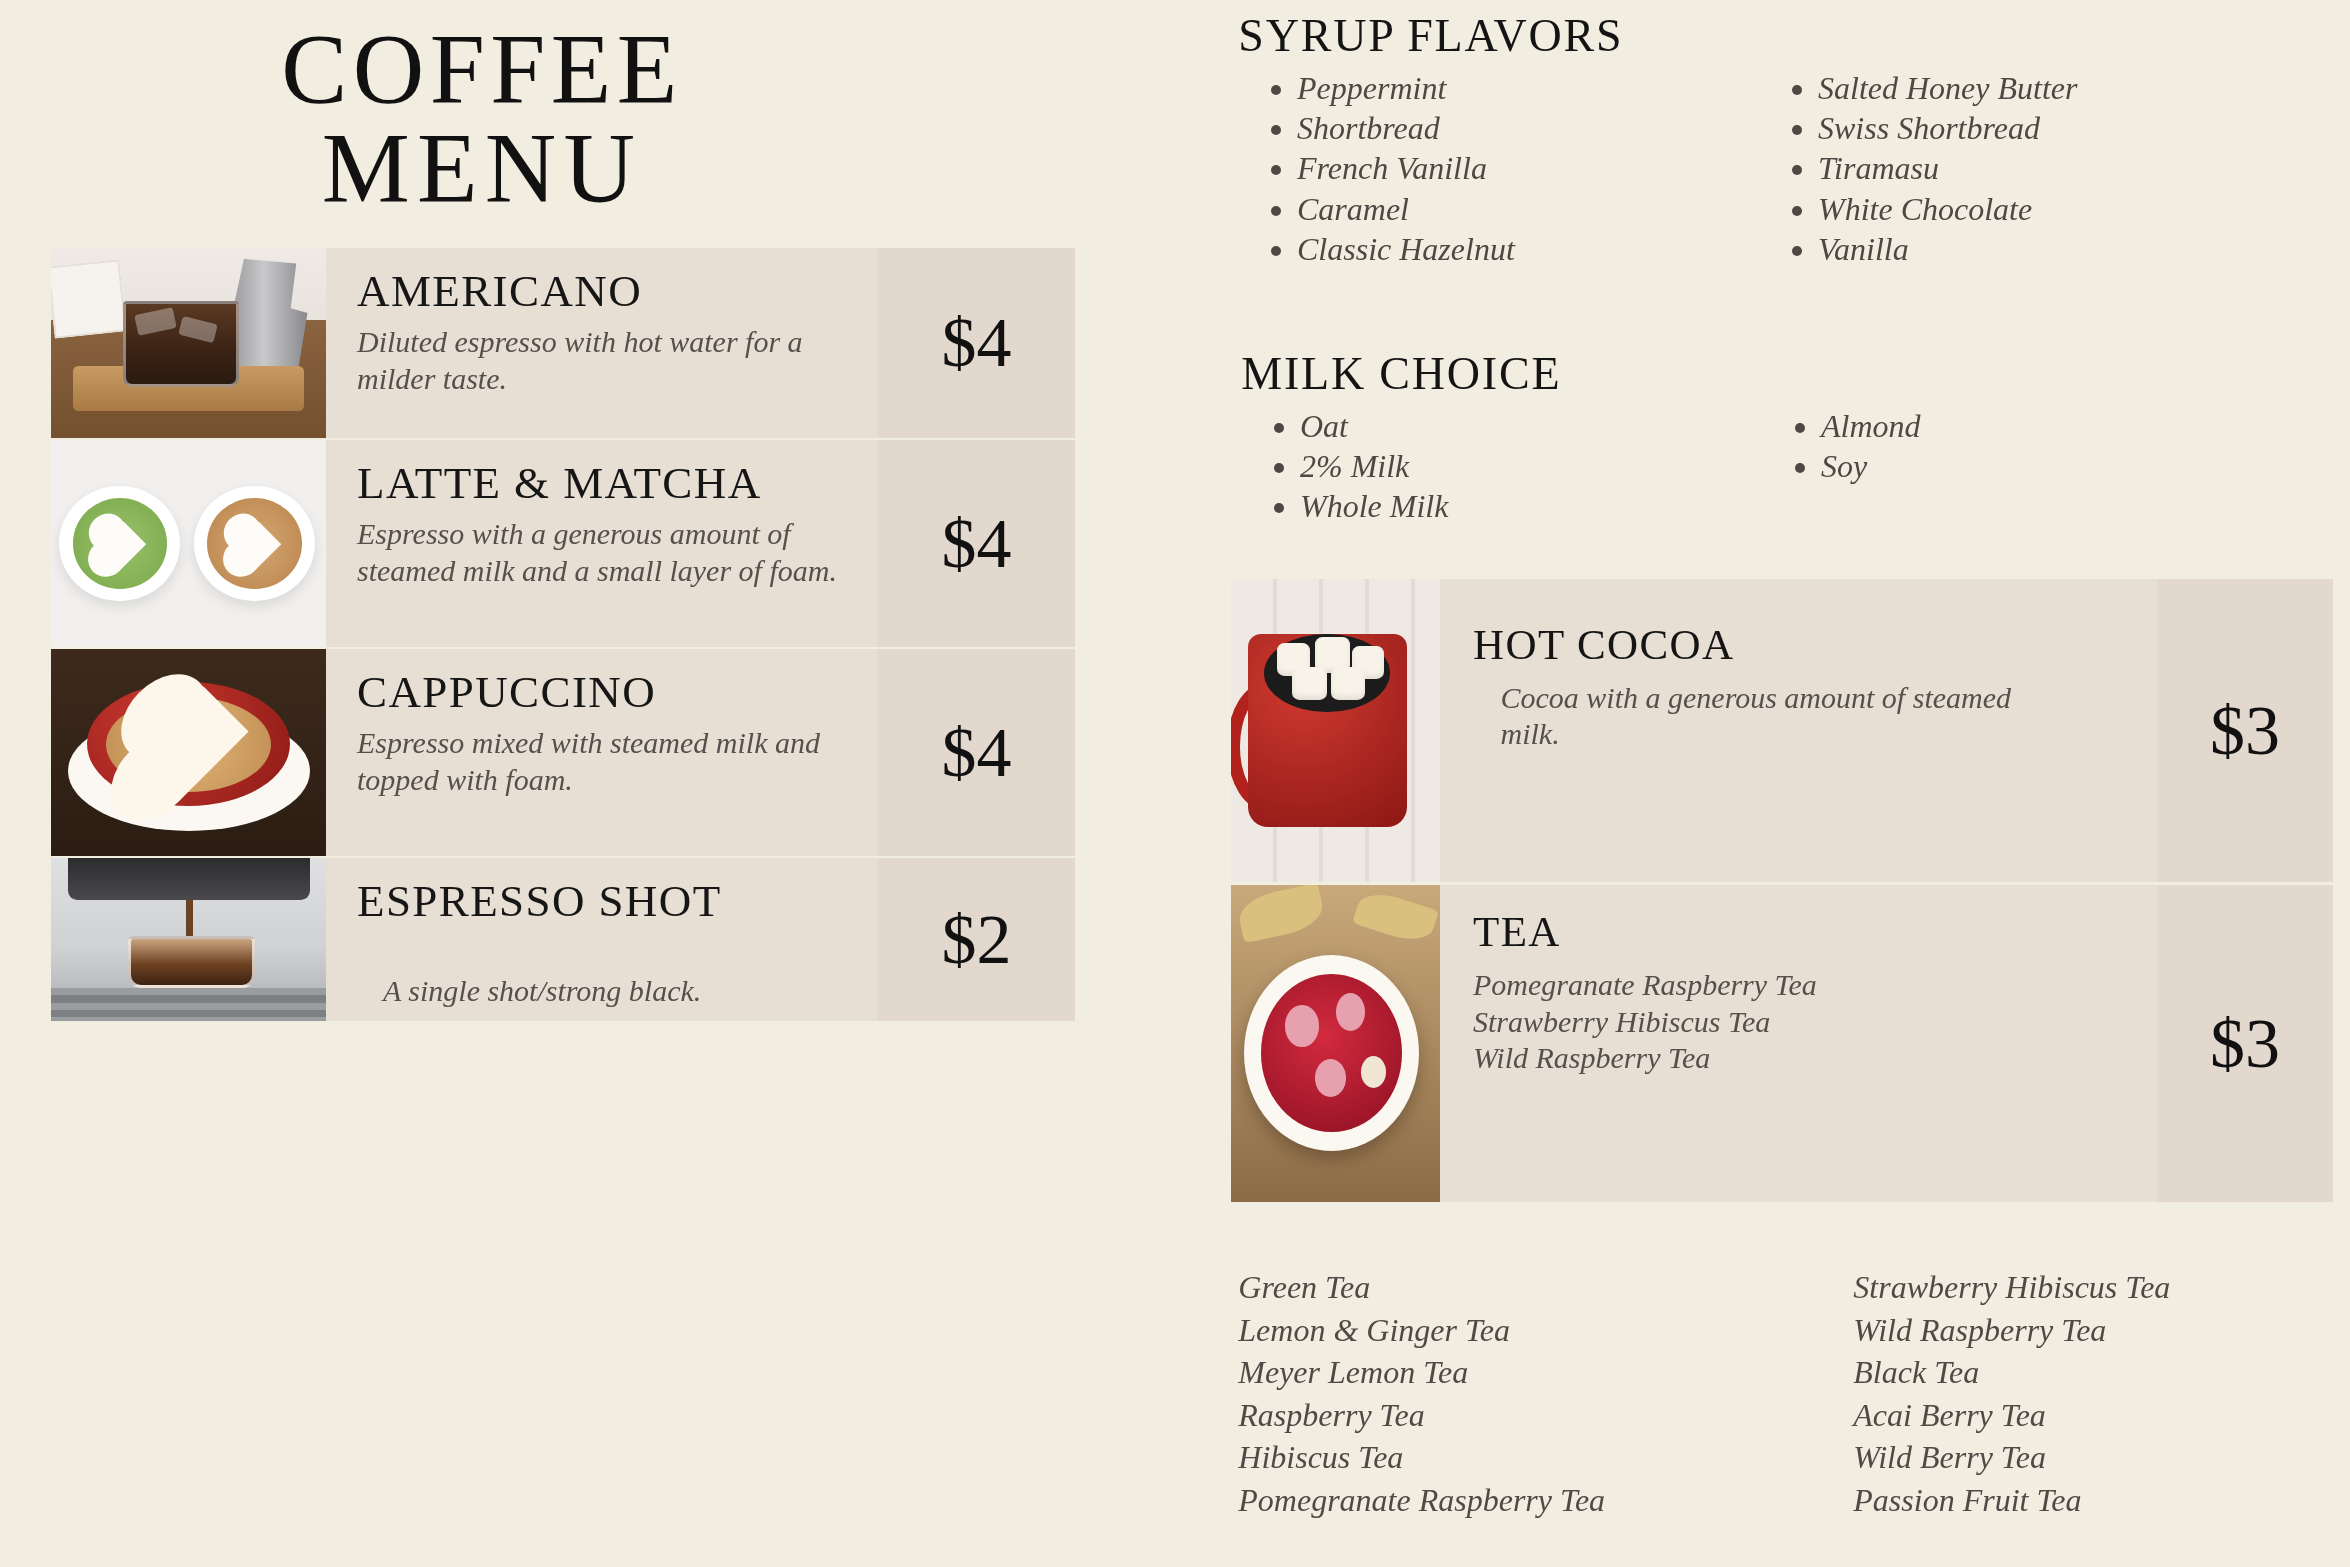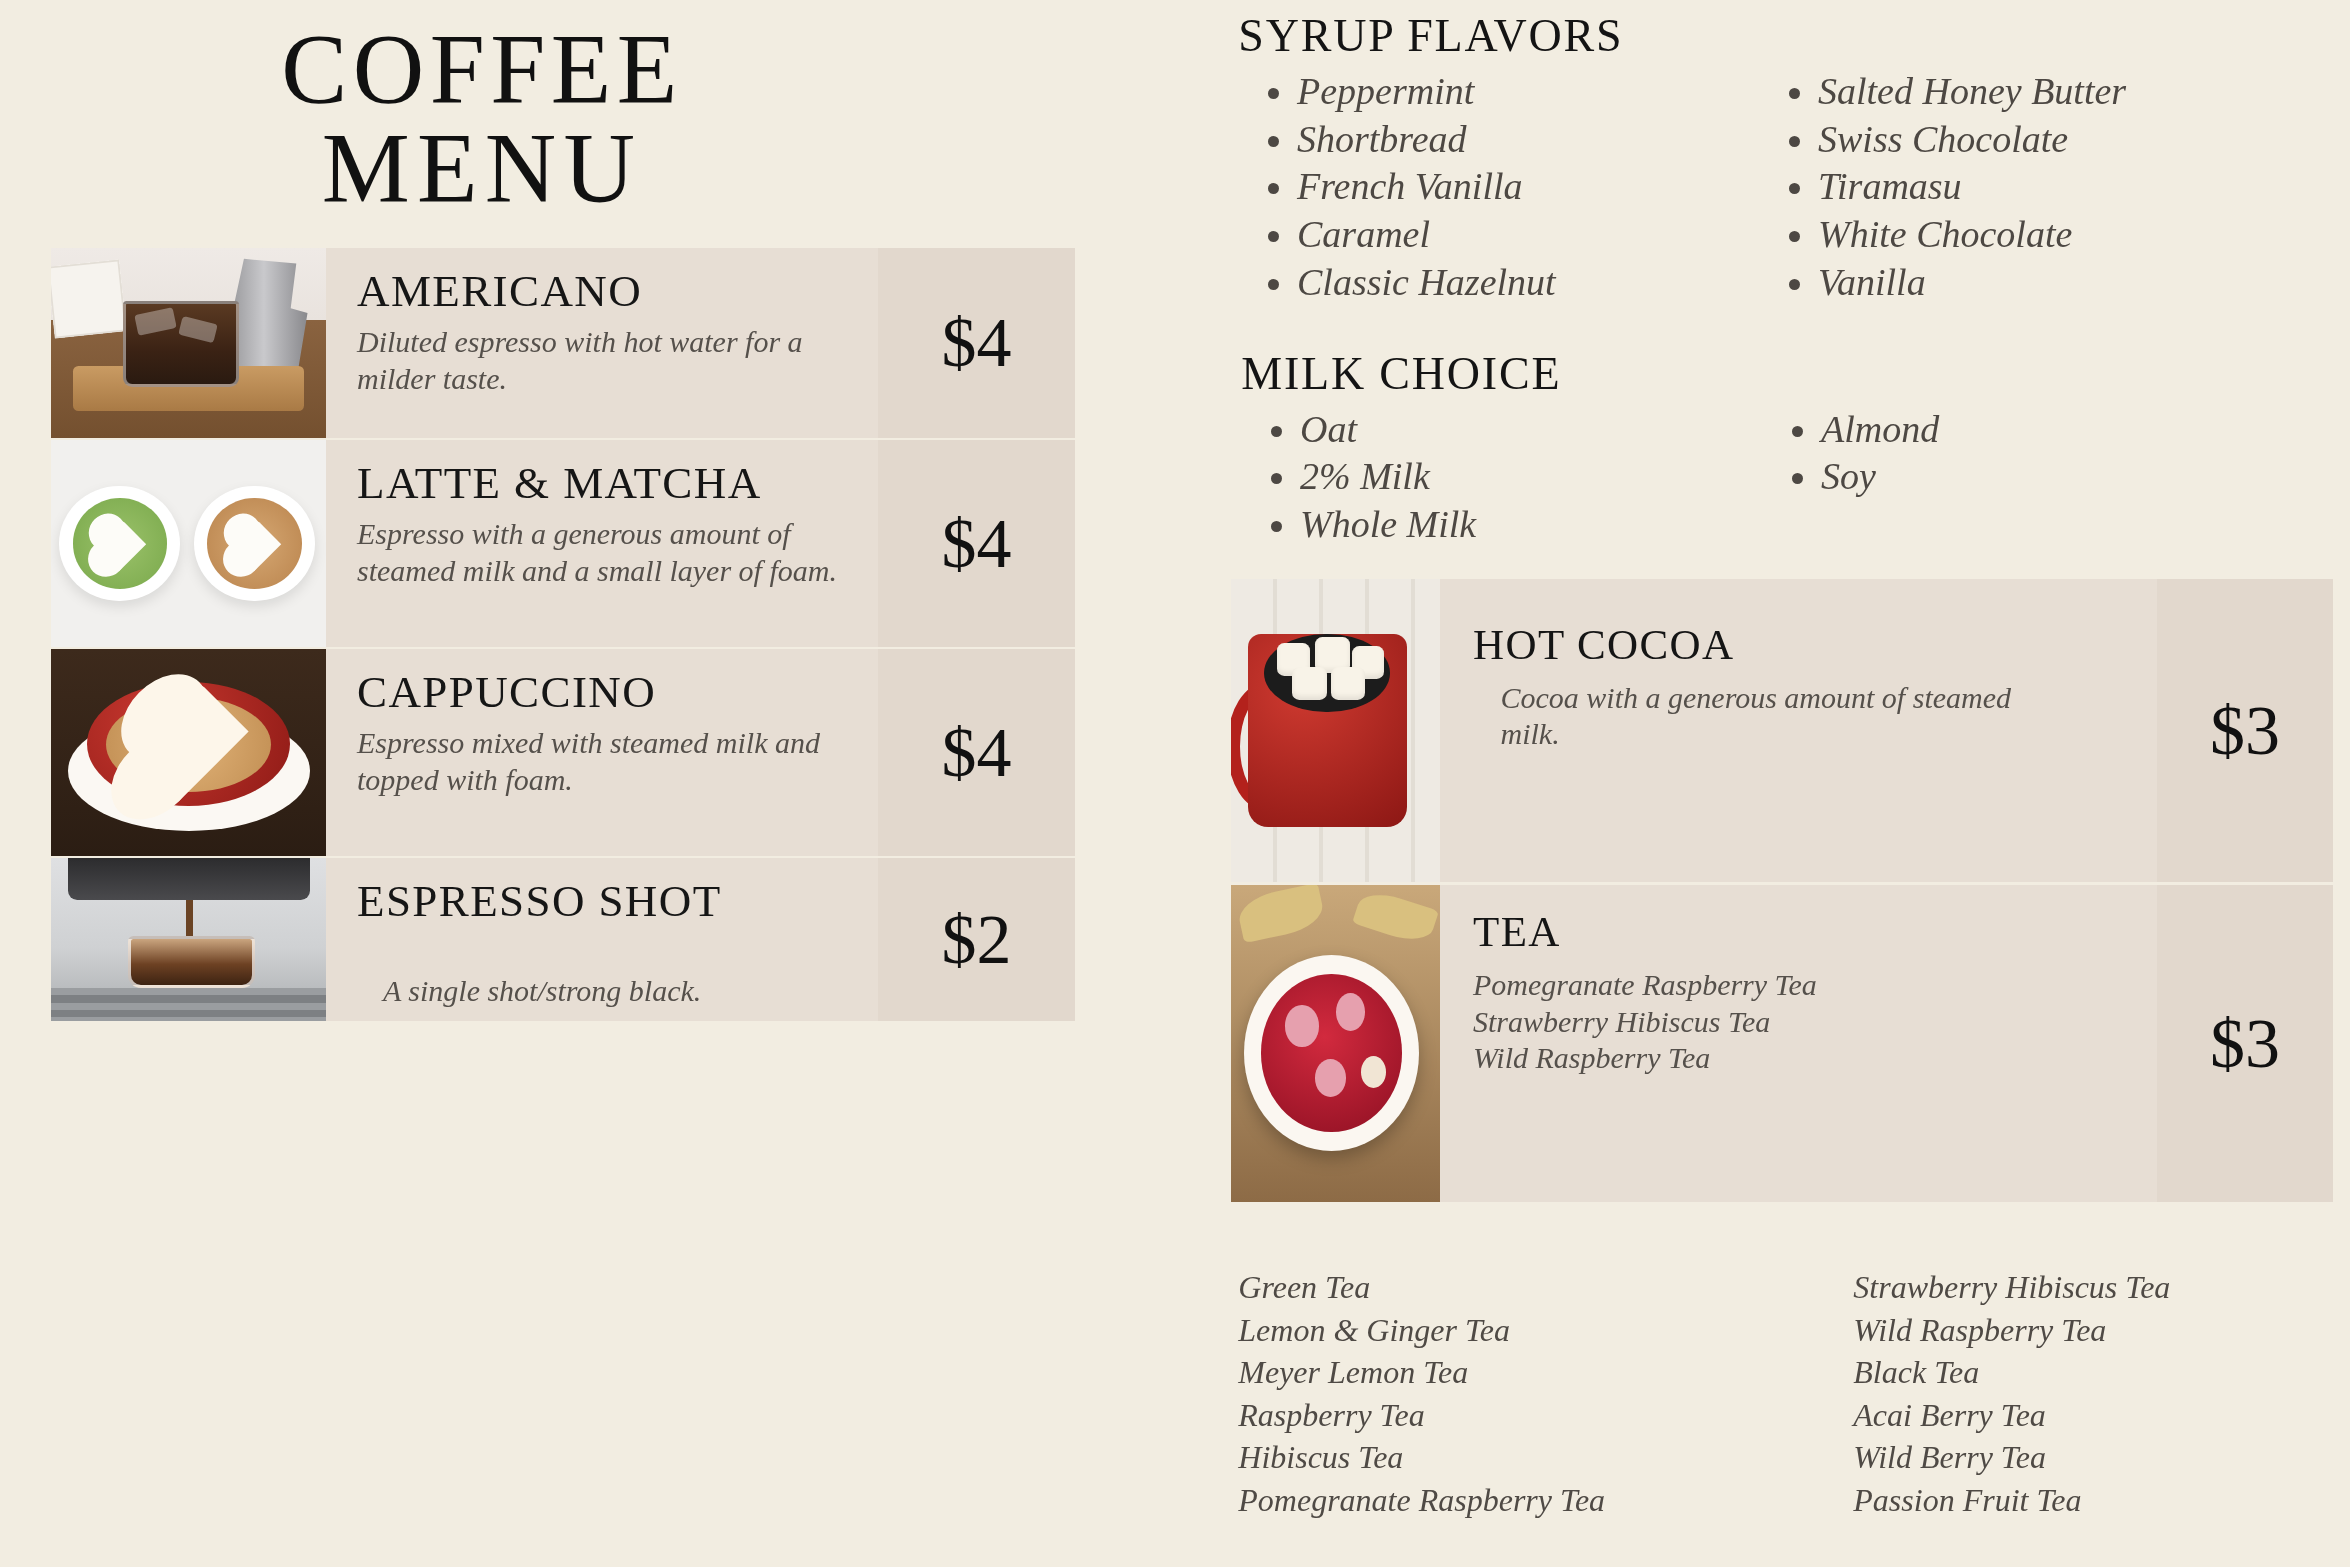--- a/index.html
+++ b/index.html
@@ -141,21 +141,21 @@
     display: flex;
     gap: 22px;
     margin-left: 26px;
   }
   .bullet-list {
     margin: 0;
     padding-left: 40px;
     list-style: disc;
   }
   .bullet-list li {
-    font-size: 38px;
+    font-size: 32px;
     font-style: italic;
     color: #4d4843;
     line-height: 1.26;
   }
   .col-a { width: 459px; }
   .col-b { width: 514px; }
 
   .syrup-block { position: absolute; left: 0; top: 9.2px; width: 1120px; }
   .milk-block { position: absolute; left: 3px; top: 347px; width: 1120px; }
 
@@ -503,21 +503,21 @@
       <div class="bullet-cols">
         <ul class="bullet-list col-a">
           <li>Peppermint</li>
           <li>Shortbread</li>
           <li>French Vanilla</li>
           <li>Caramel</li>
           <li>Classic Hazelnut</li>
         </ul>
         <ul class="bullet-list col-b">
           <li>Salted Honey Butter</li>
-          <li>Swiss Chocolate</li>
+          <li>Swiss Shortbread</li>
           <li>Tiramasu</li>
           <li>White Chocolate</li>
           <li>Vanilla</li>
         </ul>
       </div>
     </div>
 
     <div class="milk-block">
       <div class="section-head">MILK CHOICE</div>
       <div class="bullet-cols">

